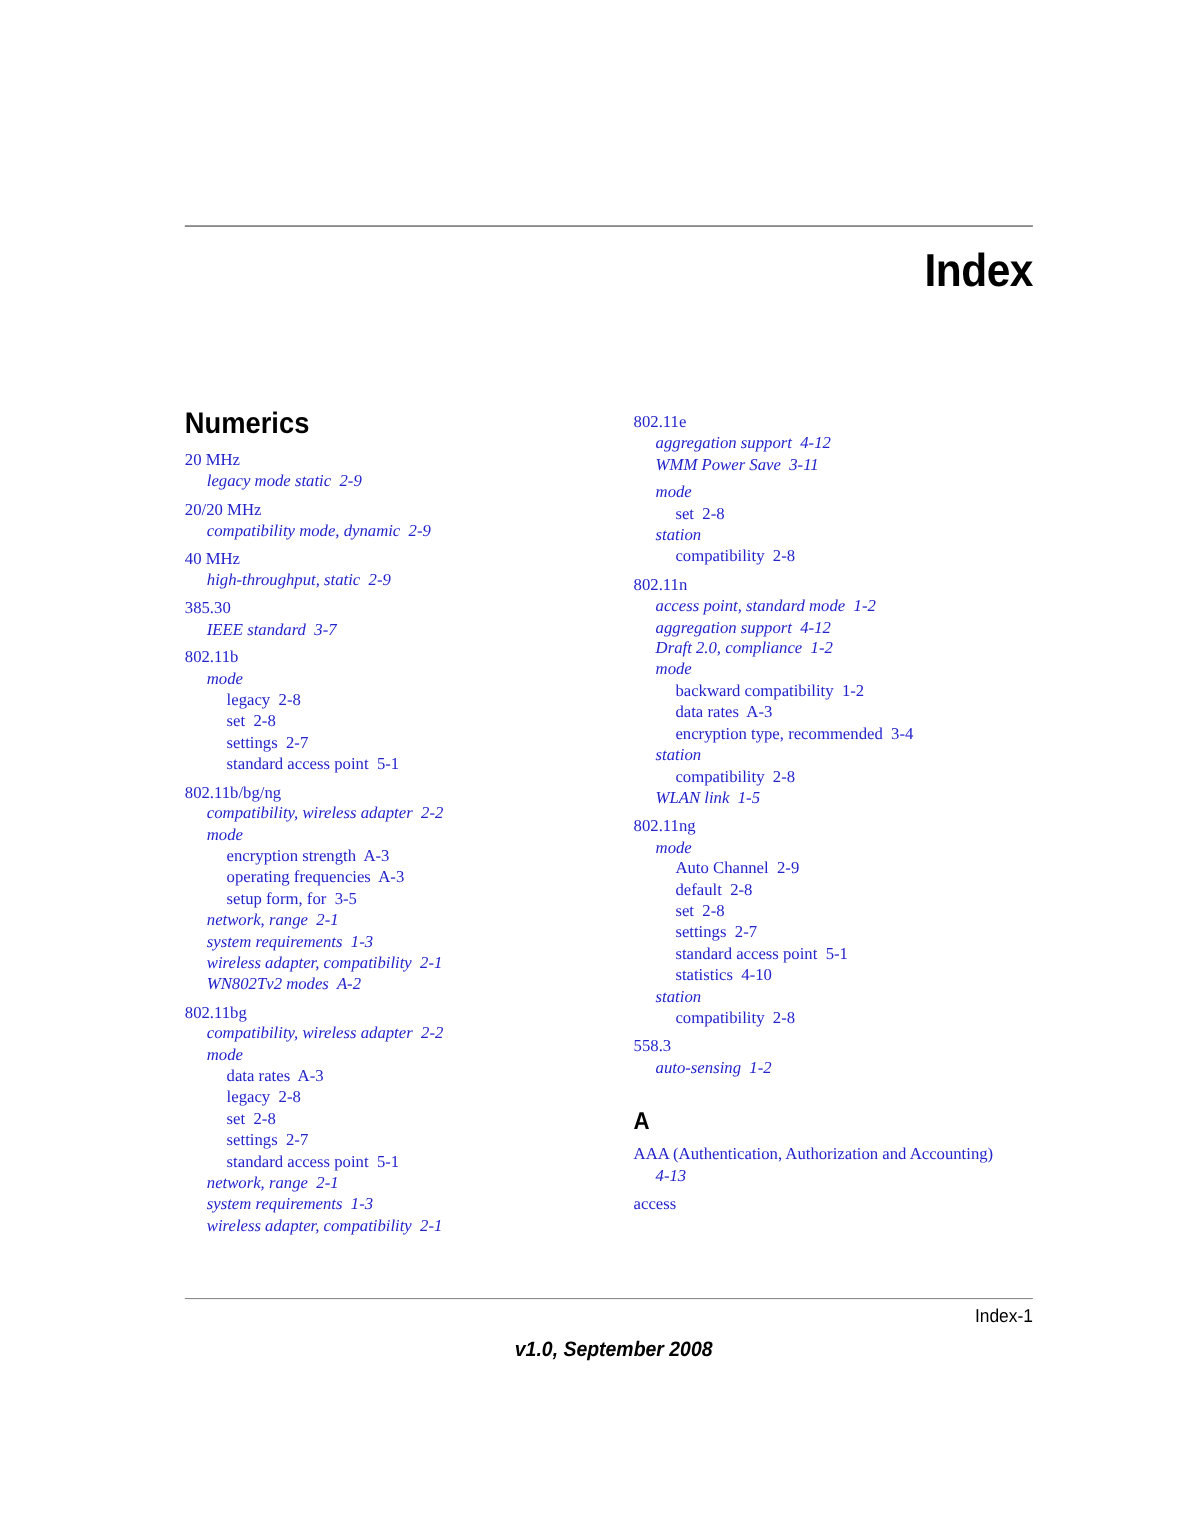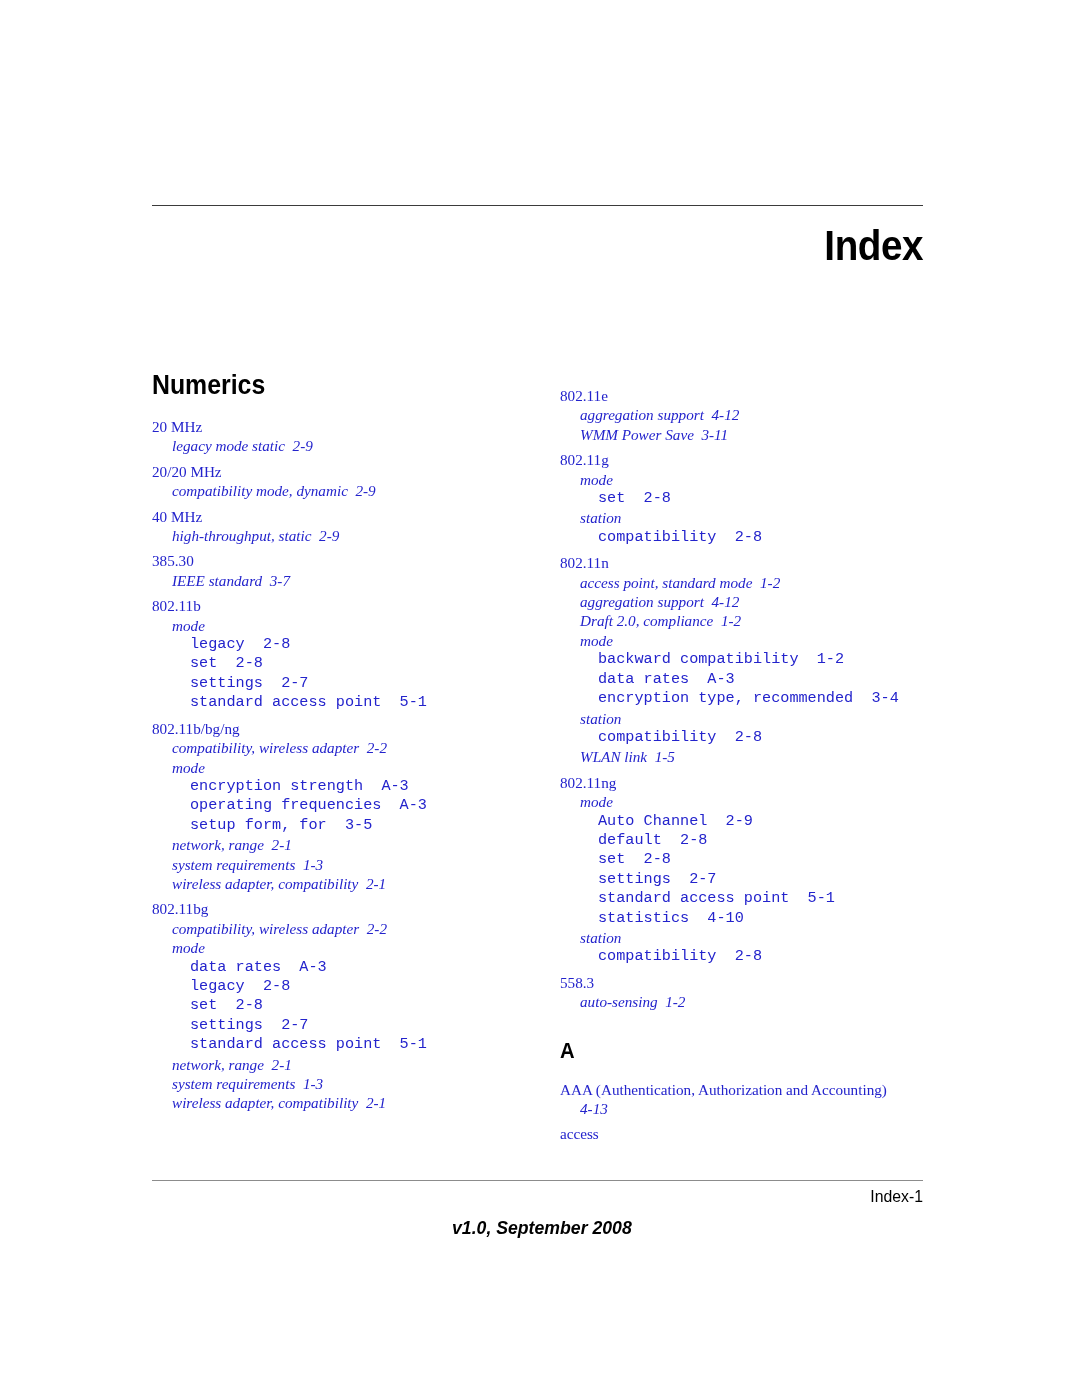--- a/index.html
+++ b/index.html
@@ -10,21 +10,21 @@
   body {
     width: 1080px;
     height: 1397px;
     position: relative;
     font-family: "Liberation Serif", "DejaVu Serif", serif;
     overflow: hidden;
   }
 
   .page {
     position: absolute;
-    left: 0; top: 0;
+    left: 16px; top: 0;
     width: 988px;
     height: 1397px;
   }
 
   
   .top-rule {
     position: absolute;
     left: 152px;
     top: 205px;
     width: 771px;
@@ -76,31 +76,31 @@
   }
   .letter-head.small {
     font-size: 22px;
     line-height: 26px;
     margin: 0 0 8px 0;
   }
 
   .group {
     margin-top: 6px;
   }
-  .group:first-of-type { margin-top: 16px; }
+  .group:first-of-type { margin-top: 4px; }
 
   .entry {
     color: #2323cc;
     font-size: 15.2px;
     line-height: 19.4px;
     white-space: pre-wrap;
   }
   .lvl0 { padding-left: 0px; }
   .lvl1 { padding-left: 20px; font-style: italic; }
-  .lvl2 { padding-left: 38px; font-family: Liberation Mono, monospace; }
+  .lvl2 { padding-left: 38px; }
 
   
   .bottom-rule {
     position: absolute;
     left: 152px;
     top: 1180px;
     width: 771px;
     height: 0;
     border-top: 1.3px solid #8c8c8c;
   }
@@ -172,20 +172,21 @@
           <div class="group">
             <div class="entry lvl0">802.11b/bg/ng</div>
             <div class="entry lvl1">compatibility, wireless adapter  2-2</div>
             <div class="entry lvl1">mode</div>
             <div class="entry lvl2">encryption strength  A-3</div>
             <div class="entry lvl2">operating frequencies  A-3</div>
             <div class="entry lvl2">setup form, for  3-5</div>
             <div class="entry lvl1">network, range  2-1</div>
             <div class="entry lvl1">system requirements  1-3</div>
             <div class="entry lvl1">wireless adapter, compatibility  2-1</div>
+            <div class="entry lvl1">WN802Tv2 modes  A-2</div>
           </div>
           <div class="group">
             <div class="entry lvl0">802.11bg</div>
             <div class="entry lvl1">compatibility, wireless adapter  2-2</div>
             <div class="entry lvl1">mode</div>
             <div class="entry lvl2">data rates  A-3</div>
             <div class="entry lvl2">legacy  2-8</div>
             <div class="entry lvl2">set  2-8</div>
             <div class="entry lvl2">settings  2-7</div>
             <div class="entry lvl2">standard access point  5-1</div>
@@ -197,21 +198,20 @@
     </div>
 
     <div class="col col-right">
       <div>
           <div class="group">
             <div class="entry lvl0">802.11e</div>
             <div class="entry lvl1">aggregation support  4-12</div>
             <div class="entry lvl1">WMM Power Save  3-11</div>
           </div>
           <div class="group">
-            <div class="entry lvl0">802.11g</div>
             <div class="entry lvl1">mode</div>
             <div class="entry lvl2">set  2-8</div>
             <div class="entry lvl1">station</div>
             <div class="entry lvl2">compatibility  2-8</div>
           </div>
           <div class="group">
             <div class="entry lvl0">802.11n</div>
             <div class="entry lvl1">access point, standard mode  1-2</div>
             <div class="entry lvl1">aggregation support  4-12</div>
             <div class="entry lvl1">Draft 2.0, compliance  1-2</div>

